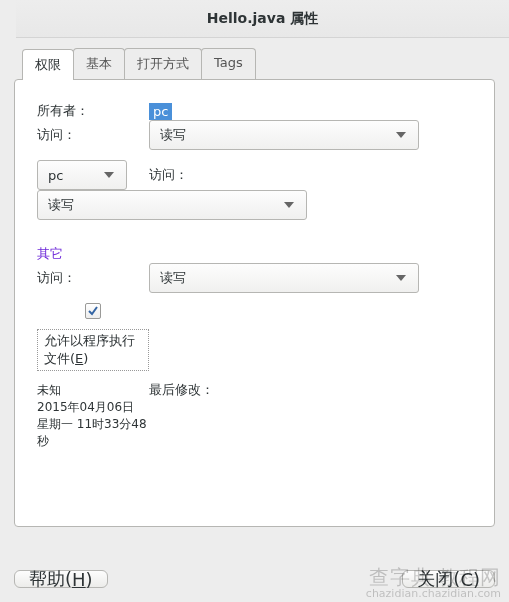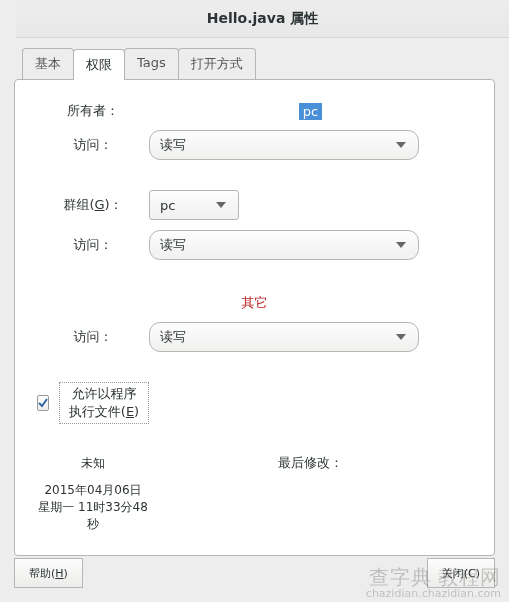--- a/index.html
+++ b/index.html
@@ -58,23 +58,21 @@
       border: 1px solid #b6b6b3;
       border-radius: 4px;
       background: #fff;
       padding: 22px 22px 22px 22px;
       position: relative;
       min-height: 448px;
     }
     .form-grid {
       display: grid;
       grid-template-columns: 112px 1fr;
-      row-gap: 10px;
-      align-items: center;
-      text-align: center;
+      align-items: center;
     }
     .form-grid .span-gap { grid-column: 1 / -1; height: 10px; }
     .label { color: #2e3436; }
     .value-owner {
       background: #4a90d9;
       color: #fff;
       padding: 1px 4px;
       display: inline-block;
       font-size: 13px;
     }
@@ -82,41 +80,42 @@
       display: flex;
       align-items: center;
       justify-content: space-between;
       height: 30px;
       border: 1px solid #b6b6b3;
       border-radius: 3px;
       background: linear-gradient(#fdfdfd, #f0f0ef);
       padding: 0 8px 0 10px;
       cursor: pointer;
     }
-    .combo.wide { width: 270px; border-radius: 11px; }
+    .combo.wide { width: 270px; }
     .combo.narrow { width: 90px; }
     .chevron {
       width: 18px;
       height: 18px;
       display: inline-flex;
       align-items: center;
       justify-content: center;
       color: #666;
     }
     .chevron svg { display:block; }
     .section-head {
       grid-column: 1 / -1;
       font-size: 13px;
-      color: #b91c1c;
-      margin-top: 4px;
+      color: #6d28d9;
+      margin-top: 15px;
     }
     .check-wrap {
       display: flex;
       align-items: center;
       gap: 10px;
+      flex-direction: column;
     }
     .check {
       width: 16px; height: 16px;
       border: 1px solid #9a9a98;
       border-radius: 2px;
       background: linear-gradient(#fff,#ededed);
       display: inline-flex;
       align-items: center;
       justify-content: center;
       color: #3465a4;
@@ -130,29 +129,29 @@
     .underline { text-decoration: underline; }
     .buttons-row {
       position: absolute;
       bottom: 14px;
       left: 14px;
       right: 14px;
       display: flex;
       justify-content: space-between;
     }
     .btn {
-      height: 30px;
+      height: 18px;
       padding: 0 14px;
       border: 1px solid #b6b6b3;
-      border-radius: 0;
+      border-radius: 6px;
       background: linear-gradient(#fdfdfd,#ececea);
       cursor: pointer;
       display: inline-flex;
       align-items: center;
-      font-size: 11px;
+      font-size: 18px;
     }
     .watermark {
       position: absolute;
       right: 8px;
       bottom: 2px;
       font-size: 11px;
       color: rgba(0,0,0,0.2);
       text-align: right;
       line-height: 1.1;
       pointer-events: none;
@@ -162,24 +161,24 @@
   </style>
 </head>
 <body>
 
 <div class="titlebar">
   <span>Hello.java 属性</span>
 </div>
 
 <div class="content-area">
   <div class="tabstrip">
+    <div class="tab active">权限</div>
     <div class="tab">基本</div>
-    <div class="tab active">权限</div>
+    <div class="tab">打开方式</div>
     <div class="tab">Tags</div>
-    <div class="tab">打开方式</div>
   </div>
 
   <div class="tab-panel">
     <div class="form-grid">
 
       <div class="label">所有者：</div>
       <div>
         <span class="value-owner">pc</span>
       </div>
 
@@ -188,23 +187,20 @@
         <span>读写</span>
         <span class="chevron">
           <svg width="10" height="6" viewBox="0 0 10 6">
               <path d="M0 0 L5 6 L10 0 Z" fill="#666"></path>
             </svg>
         </span>
       </div>
 
       <div class="span-gap"></div>
 
-      <div class="label">
-        <span>群组(</span><span class="underline">G</span><span>)：</span>
-      </div>
       <div>
         <div class="combo narrow">
           <span>pc</span>
           <span class="chevron">
             <svg width="10" height="6" viewBox="0 0 10 6">
                 <path d="M0 0 L5 6 L10 0 Z" fill="#666"></path>
               </svg>
           </span>
         </div>
       </div>

